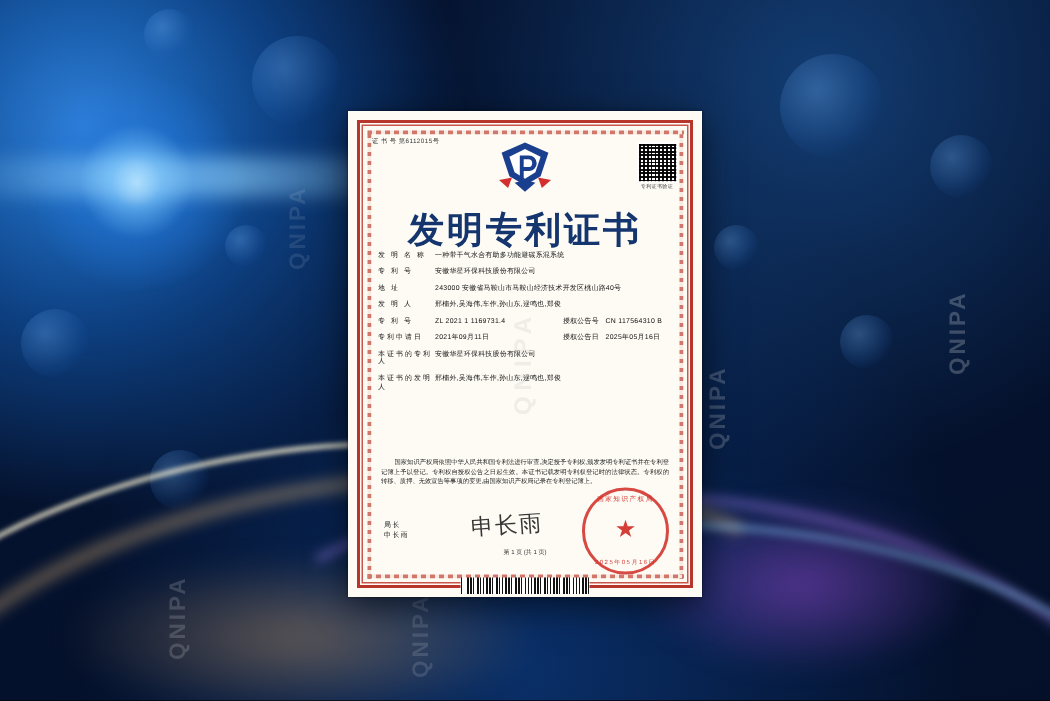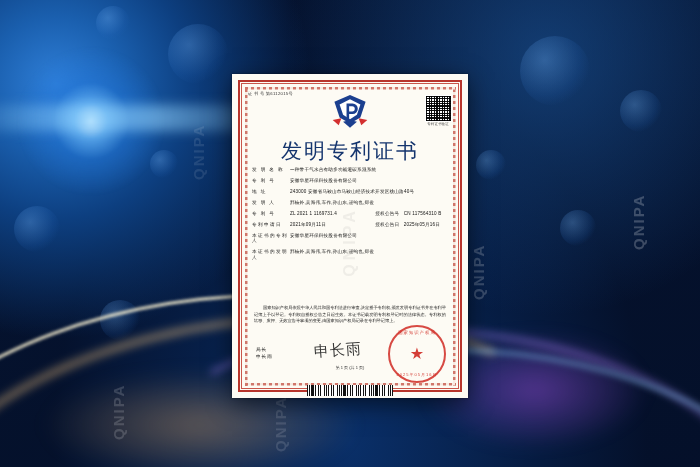--- a/index.html
+++ b/index.html
@@ -175,22 +175,22 @@
     position: absolute; left: 50%; top: 4px;
     transform: translateX(-50%);
     width: 52px; height: 42px;
   }
   .logo svg { width: 100%; height: 100%; display:block; }
 
   .title {
     position: absolute; left: 0; right: 0; top: 48px;
     text-align: center;
     font-family: "Liberation Serif", serif;
-    font-weight: 400;
-    font-size: 21px;
+    font-weight: 700;
+    font-size: 24px;
     color: #15356e;
     letter-spacing: 2px;
   }
 
   .fields {
     position: absolute; left: 4px; right: 4px; top: 78px;
     font-size: 4.6px;
     color: #1a1a1a;
     line-height: 1.25;
   }

